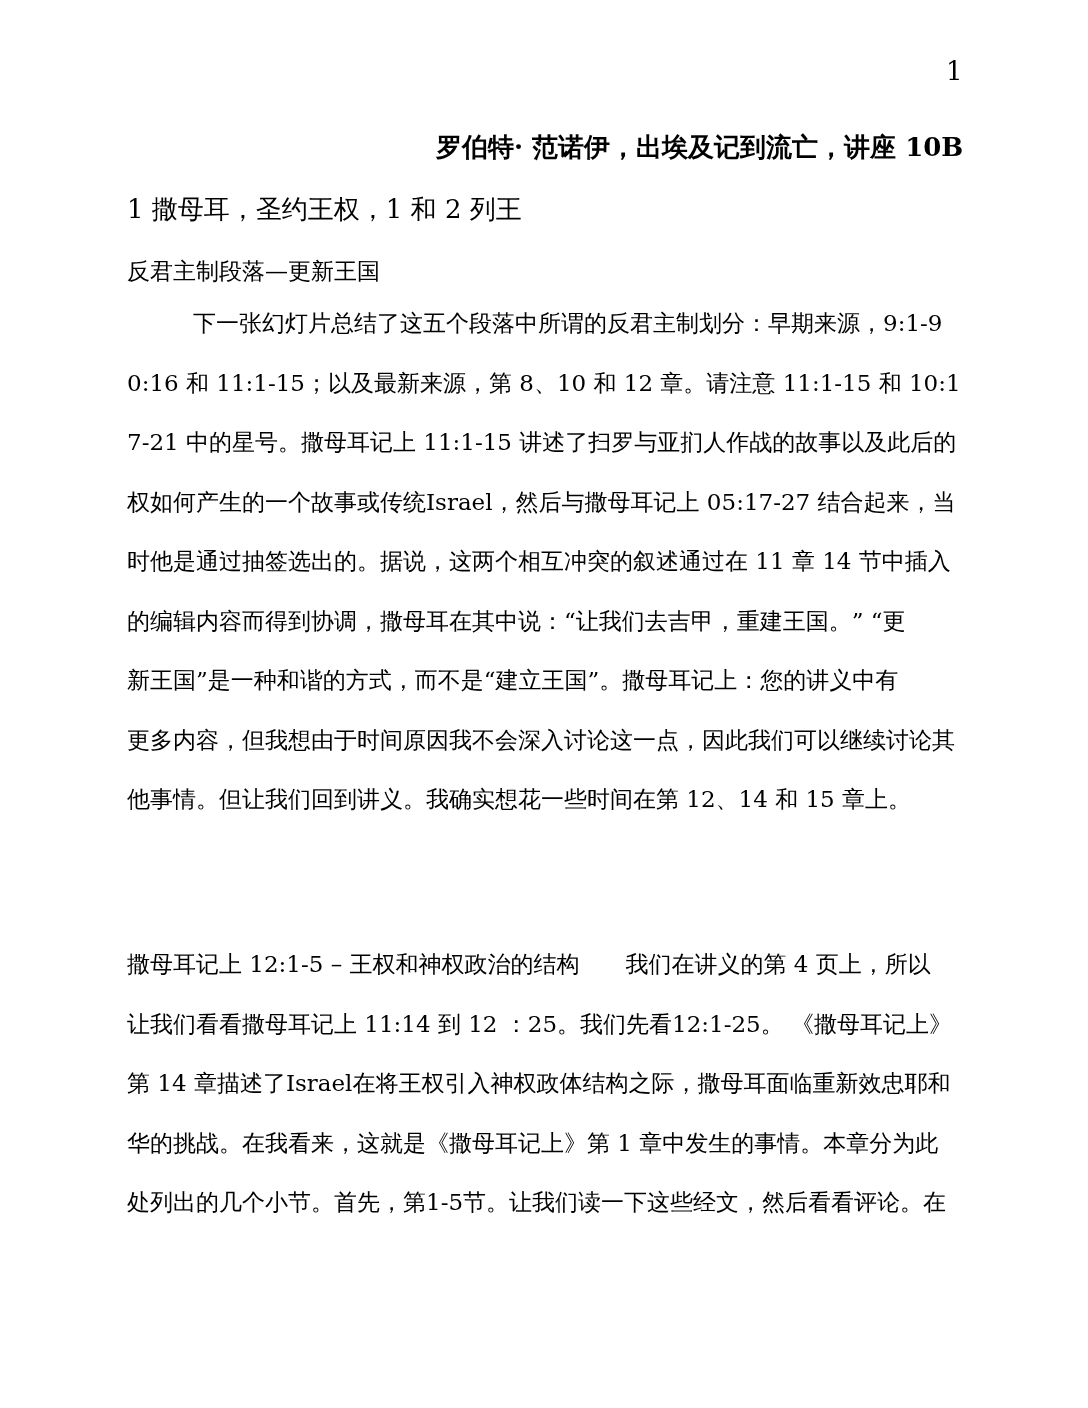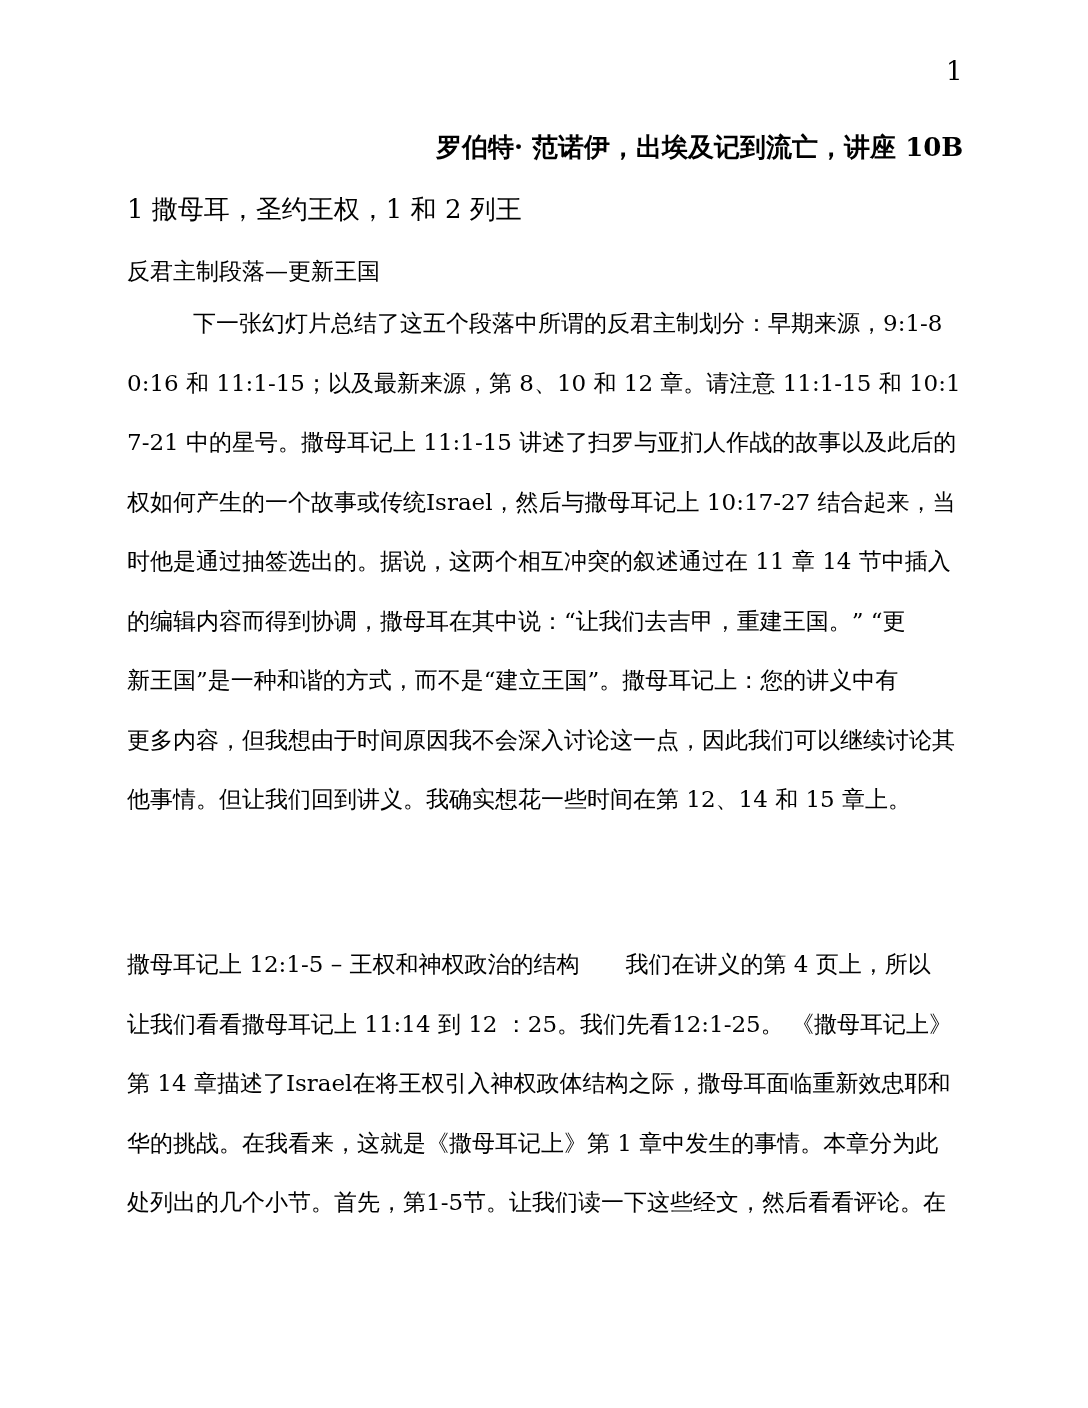--- a/index.html
+++ b/index.html
@@ -70,24 +70,24 @@
 
   <div class="page-number">1</div>
 
   <div class="doc-title">罗伯特· 范诺伊，出埃及记到流亡，讲座 10B</div>
 
   <div class="section-heading">1 撒母耳，圣约王权，1 和 2 列王</div>
 
   <div class="subsection-heading">反君主制段落—更新王国</div>
 
   <div class="paragraph" id="paragraph-1">
-    <div class="line indent">下一张幻灯片总结了这五个段落中所谓的反君主制划分：早期来源，9:1-8</div>
+    <div class="line indent">下一张幻灯片总结了这五个段落中所谓的反君主制划分：早期来源，9:1-9</div>
     <div class="line">0:16 和 11:1-15；以及最新来源，第 8、10 和 12 章。请注意 11:1-15 和 10:1</div>
     <div class="line">7-21 中的星号。撒母耳记上 11:1-15 讲述了扫罗与亚扪人作战的故事以及此后的</div>
-    <div class="line">权如何产生的一个故事或传统Israel，然后与撒母耳记上 10:17-27 结合起来，当</div>
+    <div class="line">权如何产生的一个故事或传统Israel，然后与撒母耳记上 05:17-27 结合起来，当</div>
     <div class="line">时他是通过抽签选出的。据说，这两个相互冲突的叙述通过在 11 章 14 节中插入</div>
     <div class="line">的编辑内容而得到协调，撒母耳在其中说：“让我们去吉甲，重建王国。” “更</div>
     <div class="line">新王国”是一种和谐的方式，而不是“建立王国”。撒母耳记上：您的讲义中有</div>
     <div class="line">更多内容，但我想由于时间原因我不会深入讨论这一点，因此我们可以继续讨论其</div>
     <div class="line">他事情。但让我们回到讲义。我确实想花一些时间在第 12、14 和 15 章上。</div>
   </div>
 
   <div class="paragraph" id="paragraph-2">
     <div class="line">撒母耳记上 12:1-5 – 王权和神权政治的结构　　我们在讲义的第 4 页上，所以</div>
     <div class="line">让我们看看撒母耳记上 11:14 到 12 ：25。我们先看12:1-25。 《撒母耳记上》</div>

